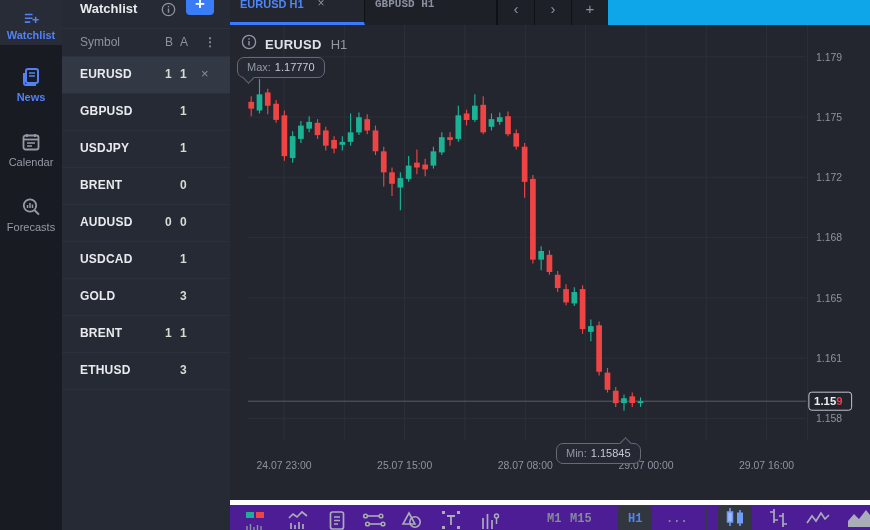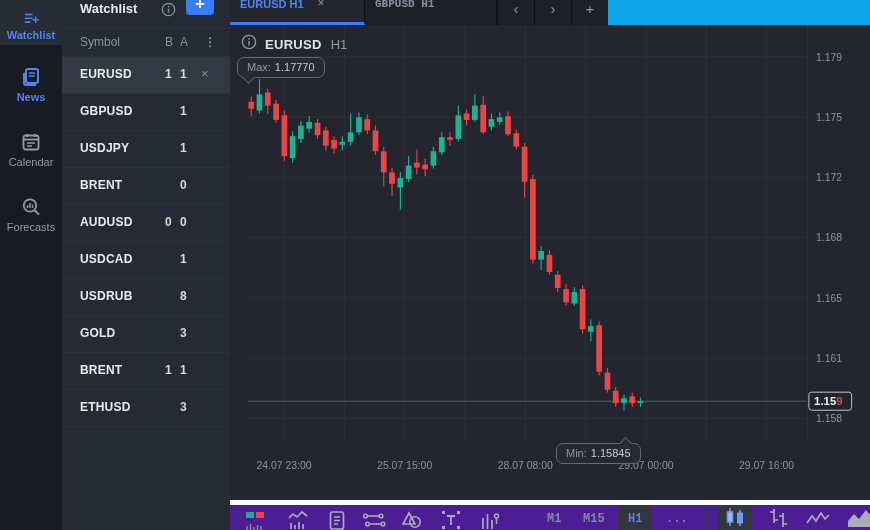--- a/index.html
+++ b/index.html
@@ -170,25 +170,20 @@
         </div>
         <div class="wrow">
           <span class="sym">AUDUSD</span>
       <span class="bid">0</span>
       <span class="ask">0</span>
         </div>
         <div class="wrow">
           <span class="sym">USDCAD</span>
       <span class="bid"></span>
       <span class="ask">1</span>
-        </div>
-        <div class="wrow">
-          <span class="sym">USDRUB</span>
-      <span class="bid"></span>
-      <span class="ask">8</span>
         </div>
         <div class="wrow">
           <span class="sym">GOLD</span>
       <span class="bid"></span>
       <span class="ask">3</span>
         </div>
         <div class="wrow">
           <span class="sym">BRENT</span>
       <span class="bid">1</span>
       <span class="ask">1</span>
@@ -410,21 +405,21 @@
             <path d="M7 7h8M11 7v9" stroke="#a9adb8" stroke-width="1.8"></path>
           </svg></div>
         <div class="tool" style="left: 249px;"><svg width="22" height="22" viewBox="0 0 22 22">
             <path d="M4 20V9M8.5 20V5M13 20v-9" stroke="#a9adb8" stroke-width="1.7"></path>
             <circle cx="17.5" cy="7" r="2" fill="none" stroke="#a9adb8" stroke-width="1.5"></circle>
             <path d="M17.5 9v6" stroke="#a9adb8" stroke-width="1.5"></path>
           </svg></div>
         <div class="tsep" style="left: 297px;"></div>
         <div class="tsep" style="left: 476px;"></div>
         <div class="tf-btn" style="left: 311px; top: 4px;">M1</div>
-        <div class="tf-btn" style="left: 347px; top: 4px;">M15</div>
+        <div class="tf-btn" style="left: 334px; top: 4px;">M15</div>
         <div class="tf-btn active" style="left: 388px; top: 1px; padding: 6px 10px;">H1</div>
         <div class="tf-btn" style="left: 430px; top: 4px;">...</div>
         <div class="ct-btn active" style="left: 488px;">
           <span><svg width="24" height="24" viewBox="0 0 24 24">
               <g stroke="#6f9cf5" fill="#9db9f7">
                 <path d="M7 2v4M7 16v4" stroke-width="1.6"></path>
                 <rect x="4.5" y="6" width="5" height="10" stroke-width="1.5"></rect>
               </g>
               <g stroke="#6f9cf5" fill="#6f9cf5">
                 <path d="M17 4v3M17 17v3" stroke-width="1.6"></path>

